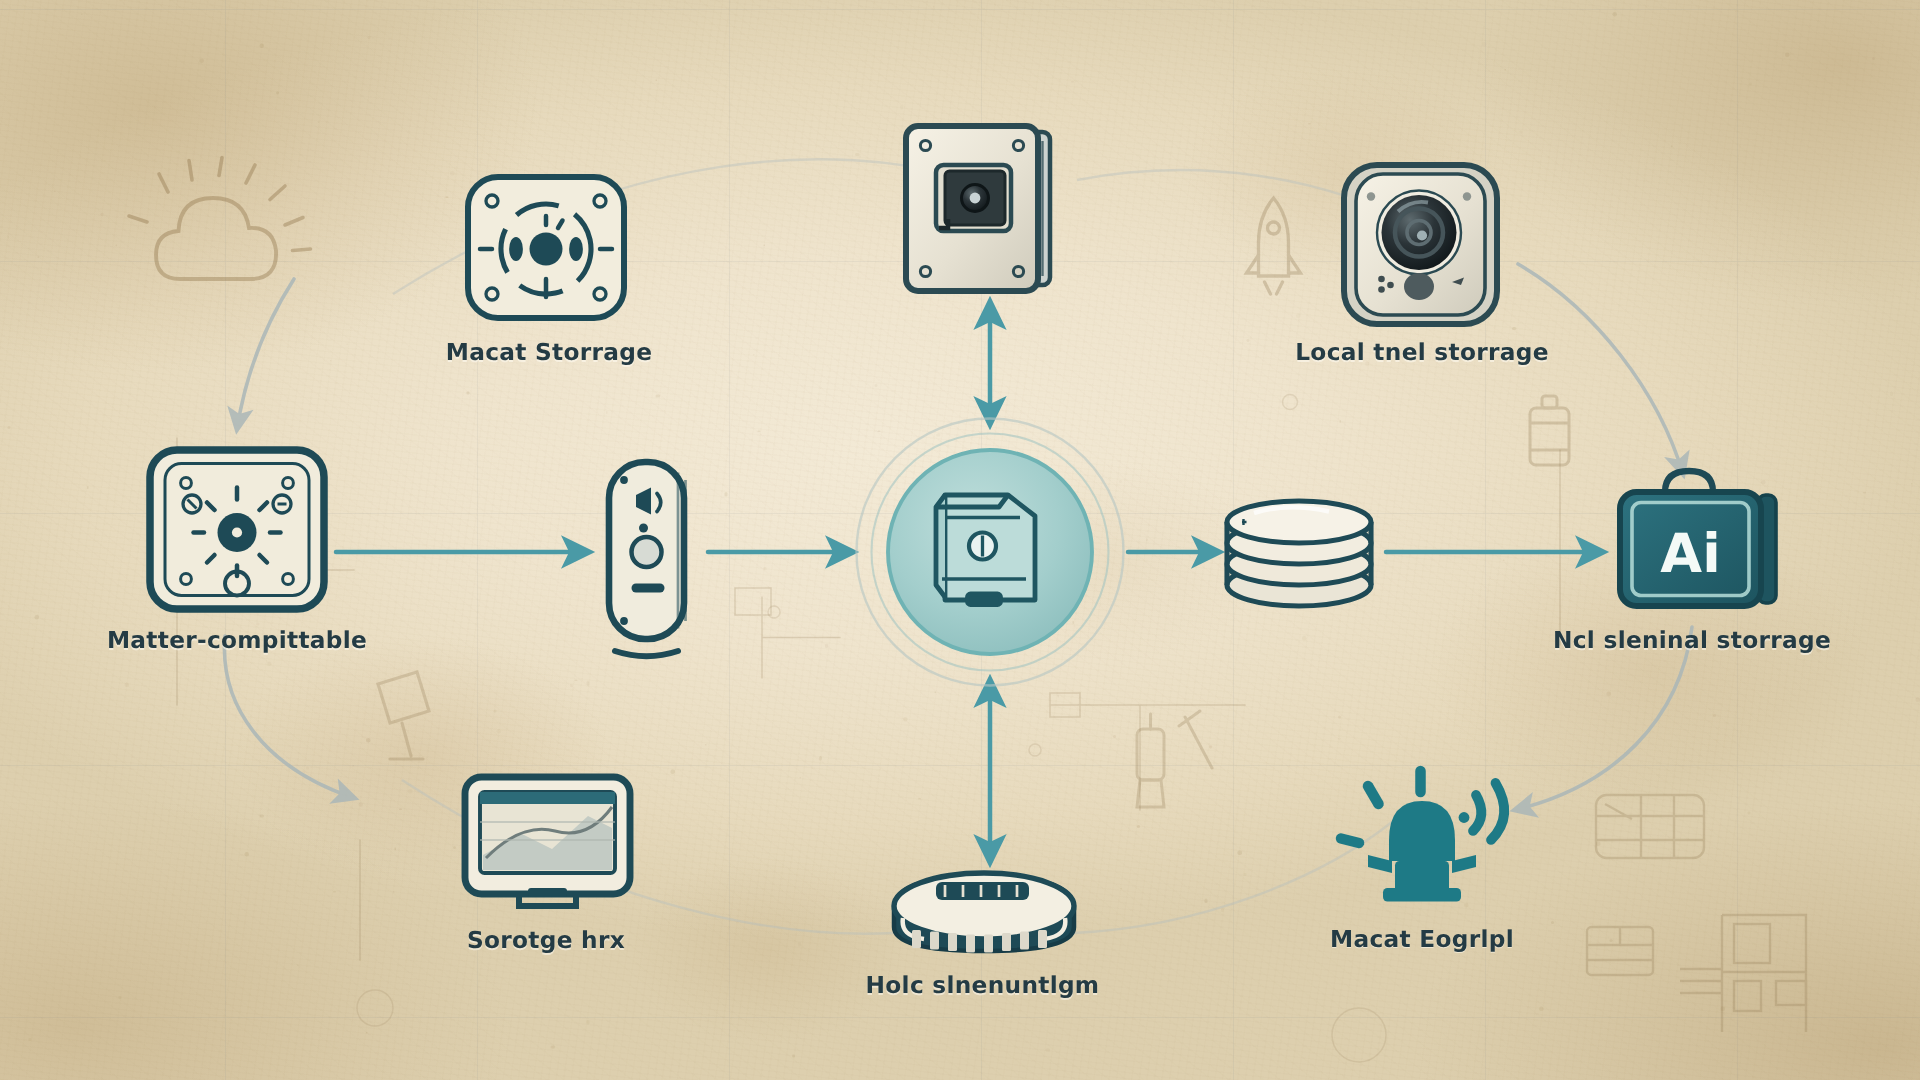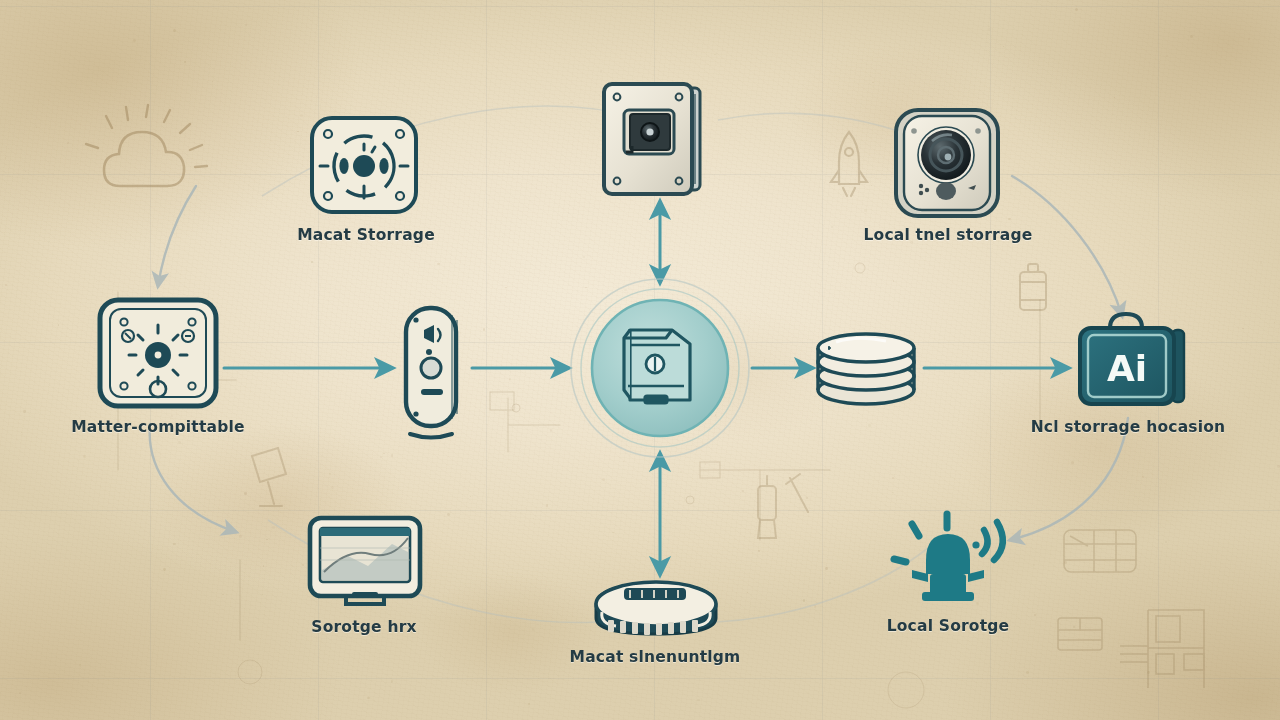--- a/index.html
+++ b/index.html
@@ -413,24 +413,24 @@
       </g>
       <circle cx="976" cy="545" r="3.6"></circle>
       <path d="M982 554 q10 -10 2 -24" stroke="#1e7a86" stroke-width="6.5" fill="none" stroke-linecap="round"></path>
       <path d="M994 560 q16 -16 3 -38" stroke="#1e7a86" stroke-width="6.5" fill="none" stroke-linecap="round"></path>
     </g>
   </svg>
 
   <div class="node-label" style="left:366px; top:226px;">Macat Storrage</div>
   <div class="node-label" style="left:948px; top:226px;">Local tnel storrage</div>
   <div class="node-label" style="left:158px; top:418px;">Matter-compittable</div>
-  <div class="node-label" style="left:1128px; top:418px;">Ncl storrage hocasion</div>
+  <div class="node-label" style="left:1128px; top:418px;">Ncl sleninal storrage</div>
   <div class="node-label" style="left:364px; top:618px;">Sorotge hrx</div>
-  <div class="node-label" style="left:655px; top:648px;">Macat slnenuntlgm</div>
-  <div class="node-label" style="left:948px; top:617px;">Local Sorotge</div>
+  <div class="node-label" style="left:655px; top:648px;">Holc slnenuntlgm</div>
+  <div class="node-label" style="left:948px; top:617px;">Macat Eogrlpl</div>
 
 <div class="paper-speck" style="width: 2.47511px; height: 2.47511px; left: 1034px; top: 613.69px; opacity: 0.39; z-index: 3;"></div>
     <div class="paper-speck" style="width: 0.937302px; height: 0.937302px; left: 235.436px; top: 509.781px; opacity: 0.25; z-index: 3;"></div>
     <div class="paper-speck" style="width: 1.72124px; height: 1.72124px; left: 714.773px; top: 414.286px; opacity: 0.34; z-index: 3;"></div>
     <div class="paper-speck" style="width: 2.60558px; height: 2.60558px; left: 599.666px; top: 70.1999px; opacity: 0.1; z-index: 3;"></div>
     <div class="paper-speck" style="width: 2.77681px; height: 2.77681px; left: 390.642px; top: 454.147px; opacity: 0.25; z-index: 3;"></div>
     <div class="paper-speck" style="width: 0.950067px; height: 0.950067px; left: 436.868px; top: 53.0026px; opacity: 0.4; z-index: 3;"></div>
     <div class="paper-speck" style="width: 1.3915px; height: 1.3915px; left: 1001.59px; top: 372.949px; opacity: 0.33; z-index: 3;"></div>
     <div class="paper-speck" style="width: 1.23811px; height: 1.23811px; left: 809.669px; top: 36.0505px; opacity: 0.15; z-index: 3;"></div>
     <div class="paper-speck" style="width: 0.854467px; height: 0.854467px; left: 243.636px; top: 687.702px; opacity: 0.42; z-index: 3;"></div>

